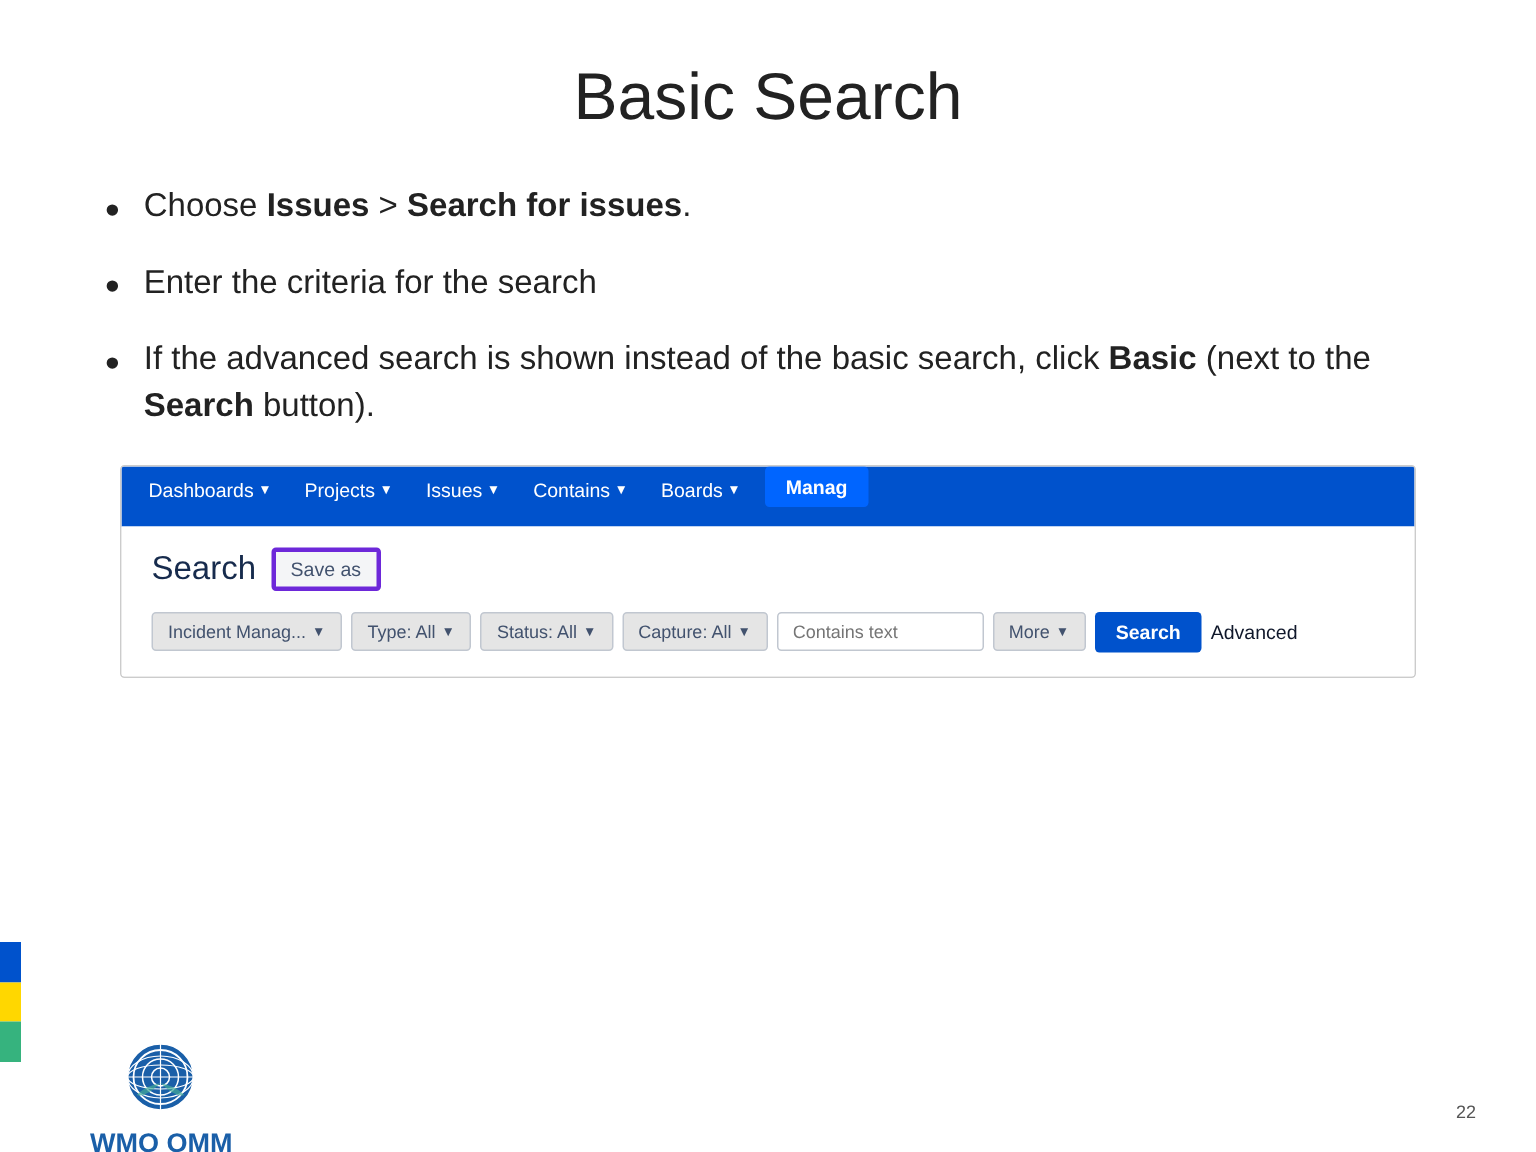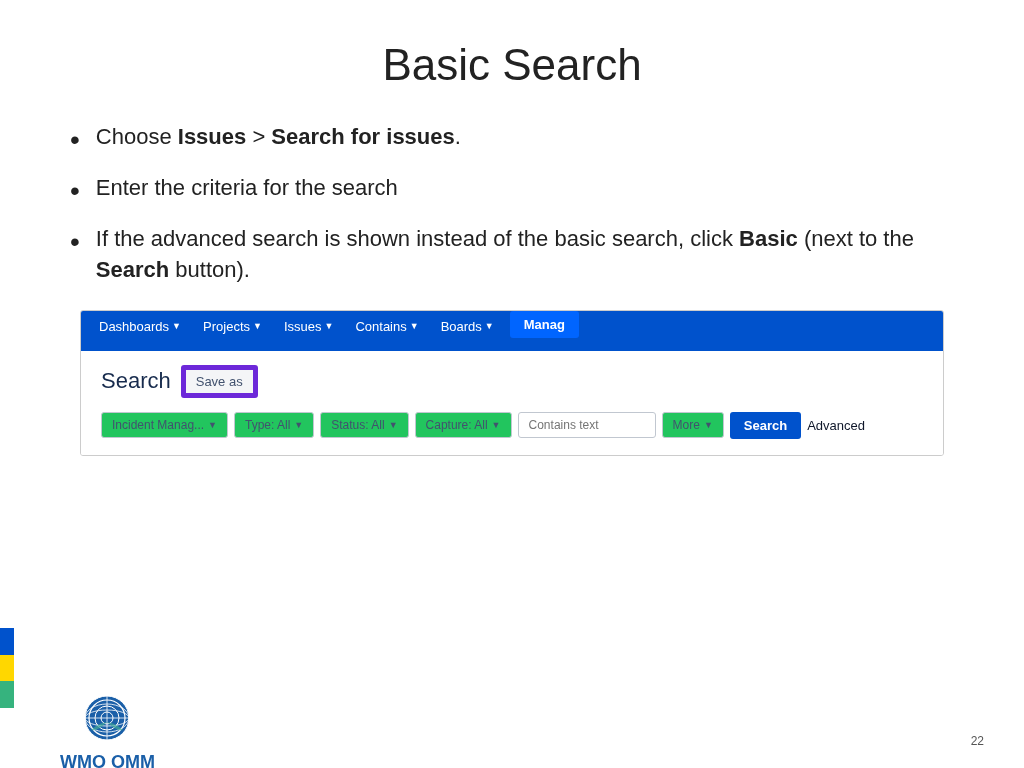--- a/index.html
+++ b/index.html
@@ -116,37 +116,37 @@
     }
 
     .jira-search-title {
       font-size: 22px;
       color: #172B4D;
       font-weight: 400;
     }
 
     .jira-save-btn {
       background: #F4F5F7;
-      border: 5px solid #6d28d9;
+      border: 3px solid #6d28d9;
       border-radius: 3px;
       padding: 4px 10px;
       font-size: 13px;
       color: #42526E;
       cursor: pointer;
     }
 
     .jira-filters {
       display: flex;
       align-items: center;
       gap: 6px;
       flex-wrap: nowrap;
     }
 
     .jira-filter-btn {
-      background: #22c55e;
+      background: #e5e5e5;
       border: 1px solid #C1C7D0;
       border-radius: 3px;
       padding: 5px 10px;
       font-size: 12px;
       color: #42526E;
       cursor: pointer;
       display: flex;
       align-items: center;
       gap: 4px;
       white-space: nowrap;

